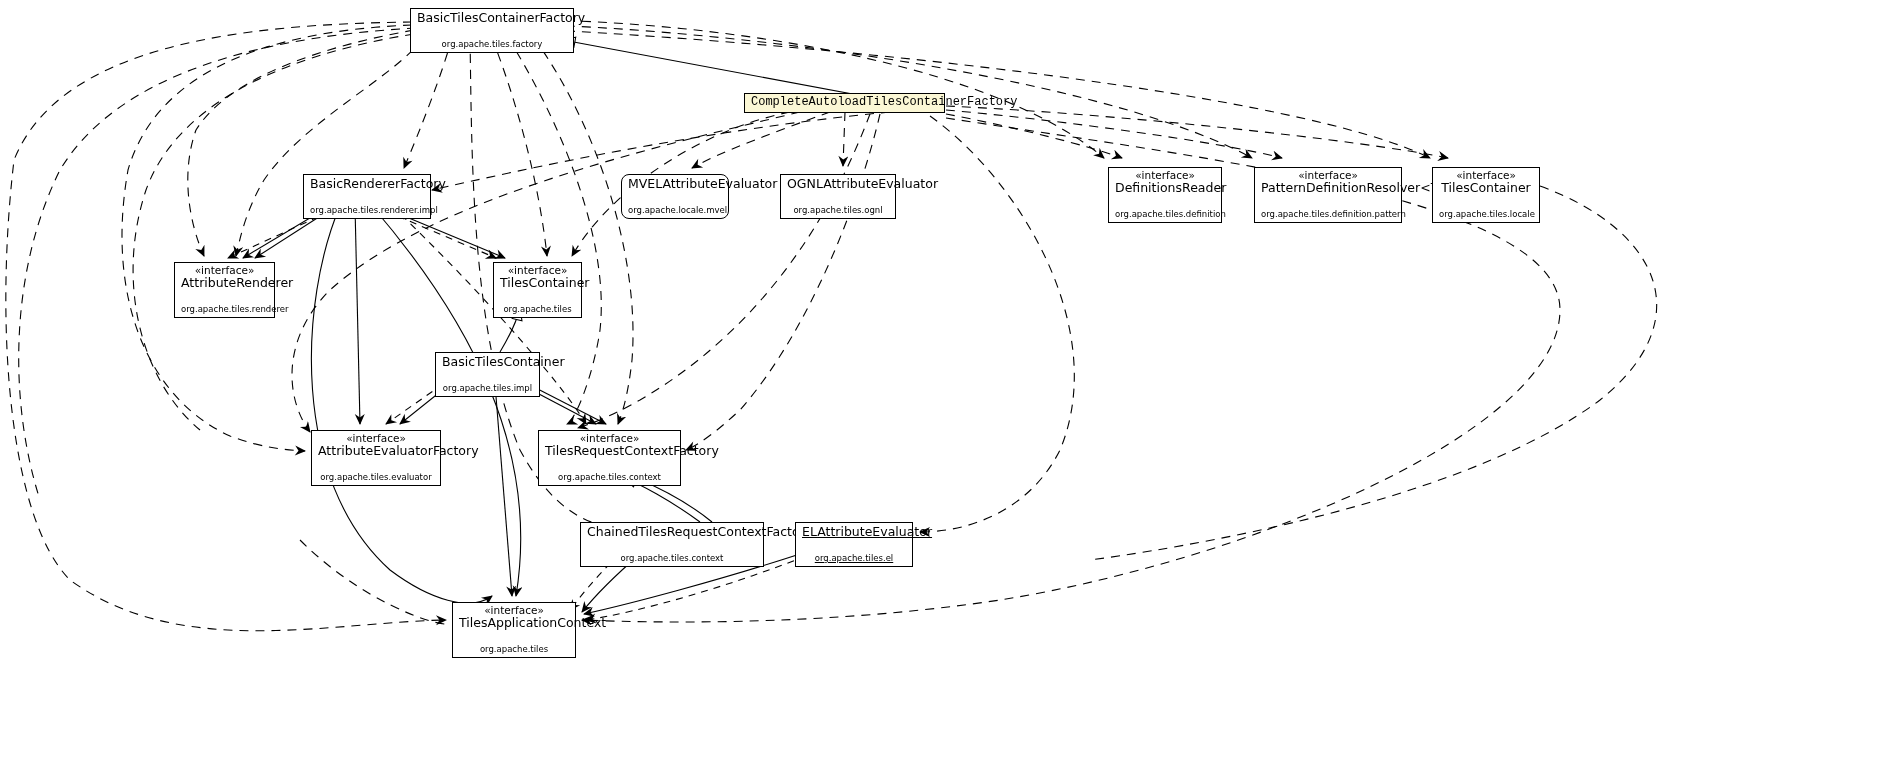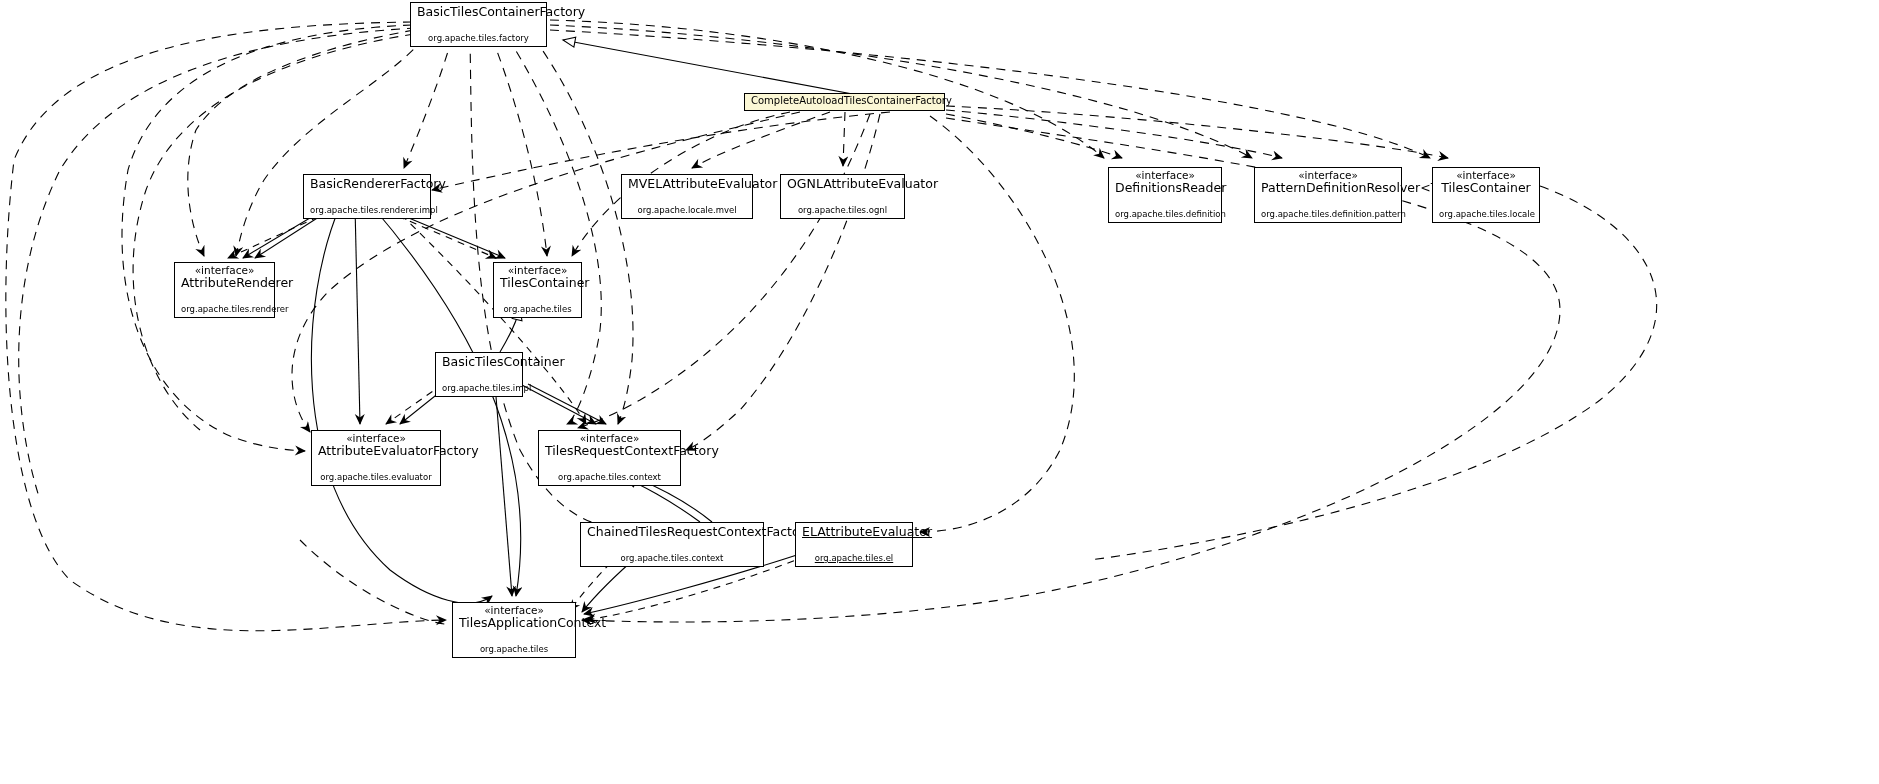--- a/index.html
+++ b/index.html
@@ -46,21 +46,21 @@
     display: block;
     font-size: 12.5px;
     color: #000000;
   }
   .cls-pkg {
     display: block;
     font-size: 8.5px;
     color: #000000;
     margin-top: 16px;
   }
-  .uml-node.one-line .cls-name { font-size: 10px; }
+  .uml-node.one-line .cls-name { font-size: 12px; font-family: Liberation Mono, monospace; }
 </style>
 </head>
 <body>
 
 <div id="diagram-root">
 
   <svg id="edge-layer" viewBox="0 0 1879 784" width="1879" height="784" xmlns="http://www.w3.org/2000/svg">
     <defs>
       <marker id="openArrow" markerWidth="14" markerHeight="14" refX="11" refY="5" orient="auto" markerUnits="userSpaceOnUse">
         <path d="M1,0 L12,5 L1,10 L4.5,5 Z" fill="#000000"></path>
@@ -147,40 +147,40 @@
       <path d="M800,554 C720,580 630,604 584,614" marker-end="url(#openArrow)"></path>
       <path stroke-dasharray="7,6" d="M806,556 C730,586 640,612 586,620" marker-end="url(#openArrow)"></path>
 
       <path stroke-dasharray="9,7" d="M416,28 C270,36 120,70 60,170 C10,270 8,400 40,500"></path>
       <path stroke-dasharray="9,7" d="M414,34 C300,52 180,96 146,190 C116,280 140,380 200,430"></path>
       <path stroke-dasharray="9,7" d="M1540,186 C1660,230 1700,320 1600,400 C1480,490 1240,540 1090,560"></path>
       <path stroke-dasharray="9,7" d="M300,540 C360,600 430,624 446,624"></path>
     </g>
   </svg>
 
-  <div class="uml-node" style="left:410px; top:2px; width:137px;">
+  <div class="uml-node" style="left:410px; top:8px; width:164px;">
     <span class="cls-name">BasicTilesContainerFactory</span>
     <span class="cls-pkg">org.apache.tiles.factory</span>
   </div>
 
   <div class="uml-node highlight one-line" style="left:744px; top:93px; width:201px;">
     <span class="cls-name">CompleteAutoloadTilesContainerFactory</span>
   </div>
 
   <div class="uml-node" style="left:303px; top:174px; width:128px;">
     <span class="cls-name">BasicRendererFactory</span>
     <span class="cls-pkg">org.apache.tiles.renderer.impl</span>
   </div>
 
-  <div class="uml-node" style="left:621px; top:174px; width:132px;">
+  <div class="uml-node" style="left:621px; top:174px; width:108px;border-radius:8px;">
     <span class="cls-name">MVELAttributeEvaluator</span>
     <span class="cls-pkg">org.apache.locale.mvel</span>
   </div>
 
-  <div class="uml-node" style="left:780px; top:174px; width:125px;">
+  <div class="uml-node" style="left:780px; top:174px; width:116px;">
     <span class="cls-name">OGNLAttributeEvaluator</span>
     <span class="cls-pkg">org.apache.tiles.ognl</span>
   </div>
 
   <div class="uml-node" style="left:1108px; top:167px; width:114px;">
     <span class="stereotype">«interface»</span>
     <span class="cls-name">DefinitionsReader</span>
     <span class="cls-pkg">org.apache.tiles.definition</span>
   </div>
 
@@ -201,21 +201,21 @@
     <span class="cls-name">AttributeRenderer</span>
     <span class="cls-pkg">org.apache.tiles.renderer</span>
   </div>
 
   <div class="uml-node" style="left:493px; top:262px; width:89px;">
     <span class="stereotype">«interface»</span>
     <span class="cls-name">TilesContainer</span>
     <span class="cls-pkg">org.apache.tiles</span>
   </div>
 
-  <div class="uml-node" style="left:435px; top:352px; width:88px;">
+  <div class="uml-node" style="left:435px; top:352px; width:105px;">
     <span class="cls-name">BasicTilesContainer</span>
     <span class="cls-pkg">org.apache.tiles.impl</span>
   </div>
 
   <div class="uml-node" style="left:311px; top:430px; width:130px;">
     <span class="stereotype">«interface»</span>
     <span class="cls-name">AttributeEvaluatorFactory</span>
     <span class="cls-pkg">org.apache.tiles.evaluator</span>
   </div>
 

